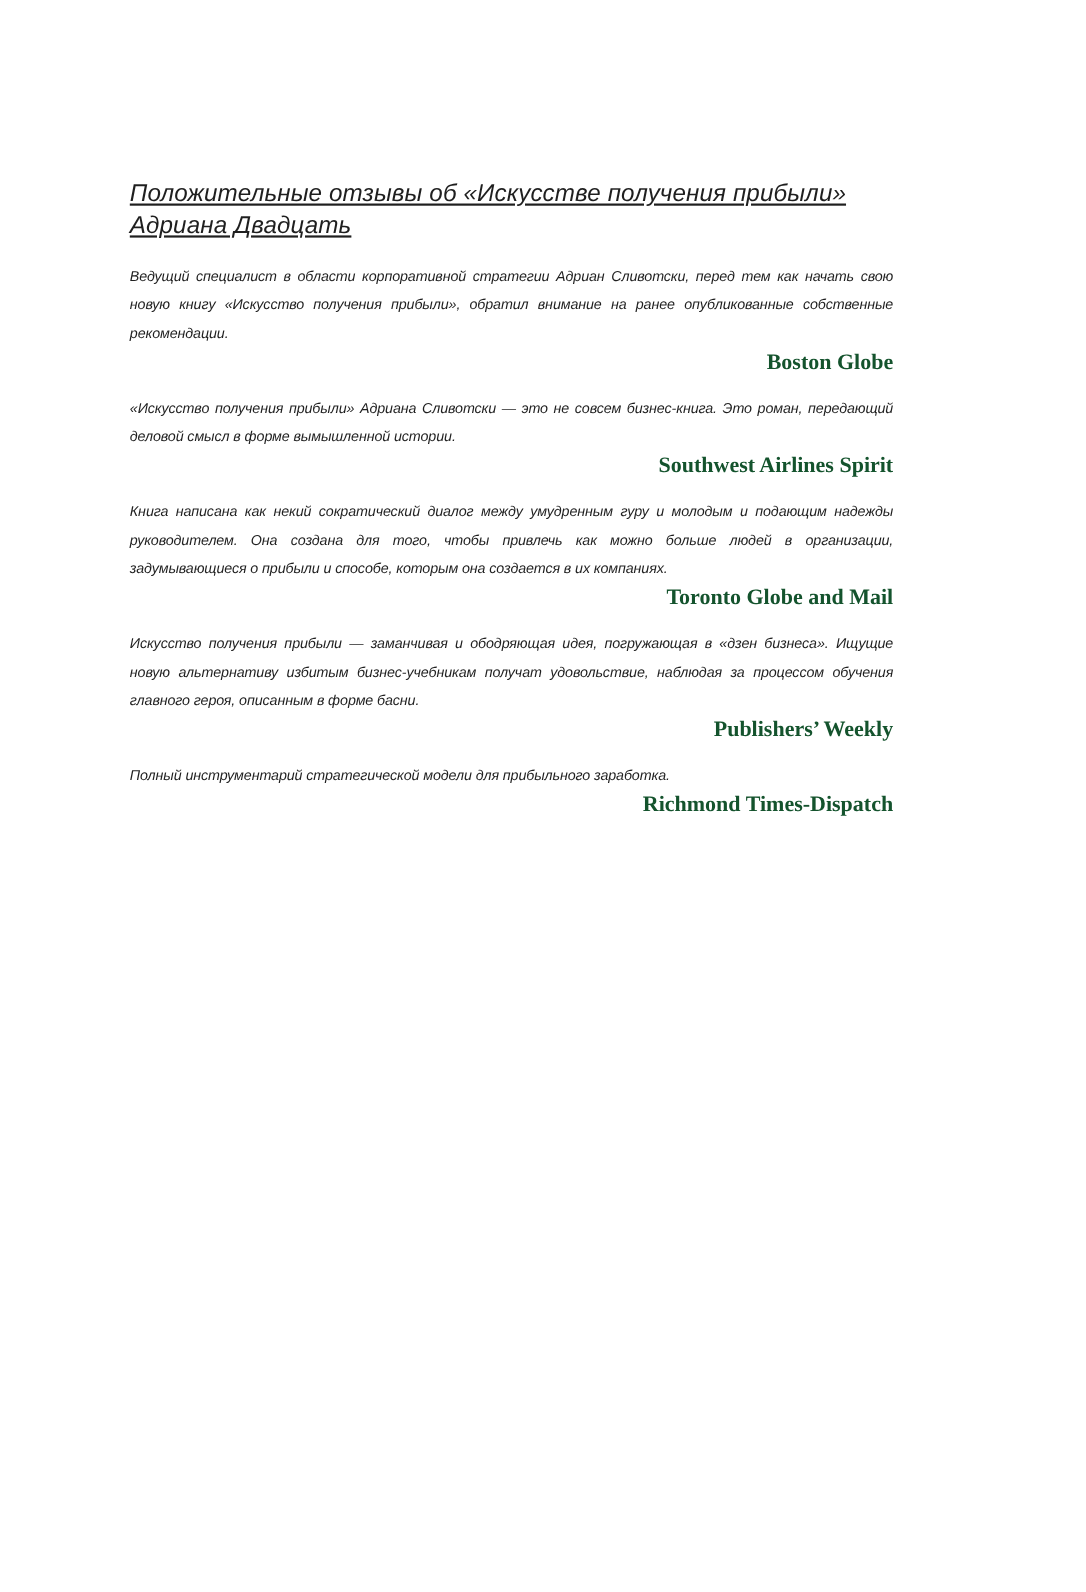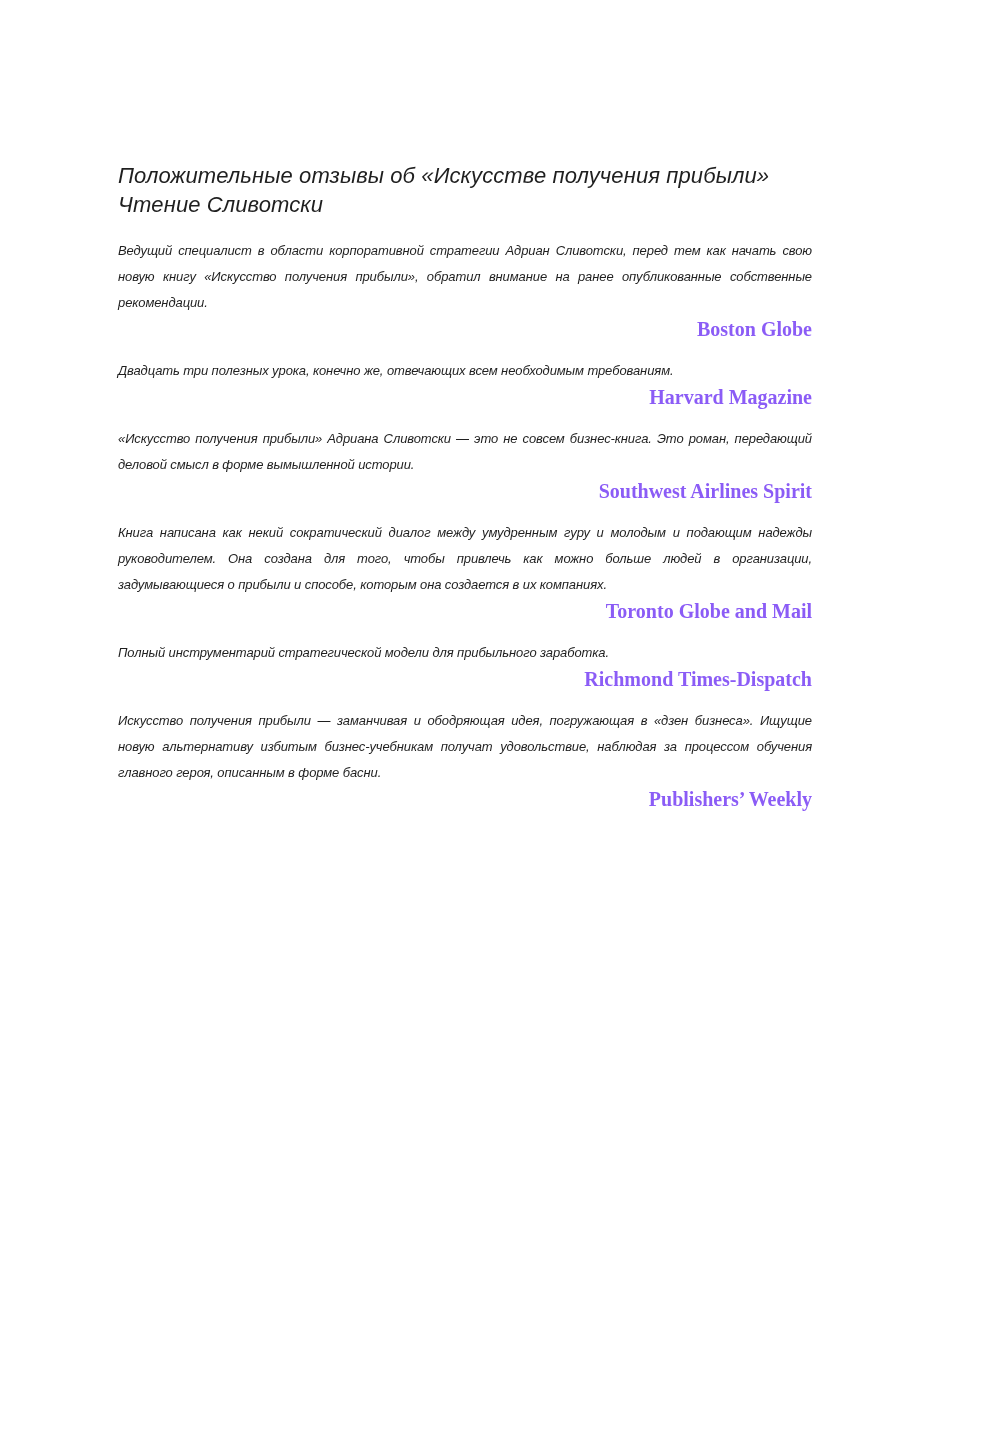--- a/index.html
+++ b/index.html
@@ -23,20 +23,21 @@
     color: #1f1f1f;
   }
   .heading {
     font-family: "Liberation Sans", "DejaVu Sans", sans-serif;
     font-style: italic;
     font-weight: 400;
     font-size: 22px;
     line-height: 29px;
     margin: 0 0 19px 0;
     letter-spacing: 0.1px;
+    text-decoration: underline;
   }
   .heading .hline {
     display: block;
   }
   .review {
     margin: 0 0 16px 0;
   }
   .quote {
     font-family: "Liberation Sans", "DejaVu Sans", sans-serif;
     font-style: italic;
@@ -47,59 +48,55 @@
     margin: 0;
     letter-spacing: -0.1px;
   }
   .source {
     font-family: "Liberation Serif", "DejaVu Serif", serif;
     font-weight: 700;
     font-size: 20px;
     line-height: 26px;
     text-align: right;
     margin: 0;
-    color: #8b5cf6;
+    color: #14532d;
   }
 </style>
 </head>
 <body>
 
 <div class="page">
   <div class="content">
 
     <h1 class="heading">
       <span class="hline">Положительные отзывы об «Искусстве получения прибыли»</span>
-      <span class="hline">Чтение Сливотски</span>
+      <span class="hline">Адриана Двадцать</span>
     </h1>
 
     <div class="review">
       <p class="quote">Ведущий специалист в области корпоративной стратегии Адриан Сливотски, перед тем как начать свою новую книгу «Искусство получения прибыли», обратил внимание на ранее опубликованные собственные рекомендации.</p>
       <p class="source">Boston Globe</p>
     </div>
 
 
-    <div class="review">
-      <p class="quote">Двадцать три полезных урока, конечно же, отвечающих всем необходимым требованиям.</p>
-      <p class="source">Harvard Magazine</p>
-    </div>
 
     <div class="review">
       <p class="quote">«Искусство получения прибыли» Адриана Сливотски — это не совсем бизнес-книга. Это роман, передающий деловой смысл в форме вымышленной истории.</p>
       <p class="source">Southwest Airlines Spirit</p>
     </div>
 
     <div class="review">
       <p class="quote">Книга написана как некий сократический диалог между умудренным гуру и молодым и подающим надежды руководителем. Она создана для того, чтобы привлечь как можно больше людей в организации, задумывающиеся о прибыли и способе, которым она создается в их компаниях.</p>
       <p class="source">Toronto Globe and Mail</p>
     </div>
 
     <div class="review">
-      <p class="quote">Полный инструментарий стратегической модели для прибыльного заработка.</p>
-      <p class="source">Richmond Times-Dispatch</p>
+      <p class="quote">Искусство получения прибыли — заманчивая и ободряющая идея, погружающая в «дзен бизнеса». Ищущие новую альтернативу избитым бизнес-учебникам получат удовольствие, наблюдая за процессом обучения главного героя, описанным в форме басни.</p>
+      <p class="source">Publishers’ Weekly</p>
     </div>
 
     <div class="review">
-      <p class="quote">Искусство получения прибыли — заманчивая и ободряющая идея, погружающая в «дзен бизнеса». Ищущие новую альтернативу избитым бизнес-учебникам получат удовольствие, наблюдая за процессом обучения главного героя, описанным в форме басни.</p>
-      <p class="source">Publishers’ Weekly</p>
+      <p class="quote">Полный инструментарий стратегической модели для прибыльного заработка.</p>
+      <p class="source">Richmond Times-Dispatch</p>
     </div>
 
   </div>
 </div>
 
 </body></html>

